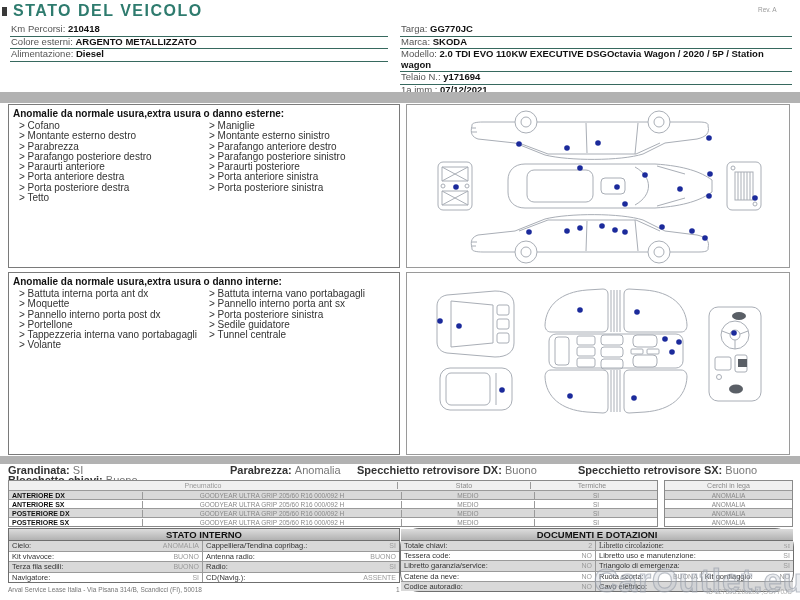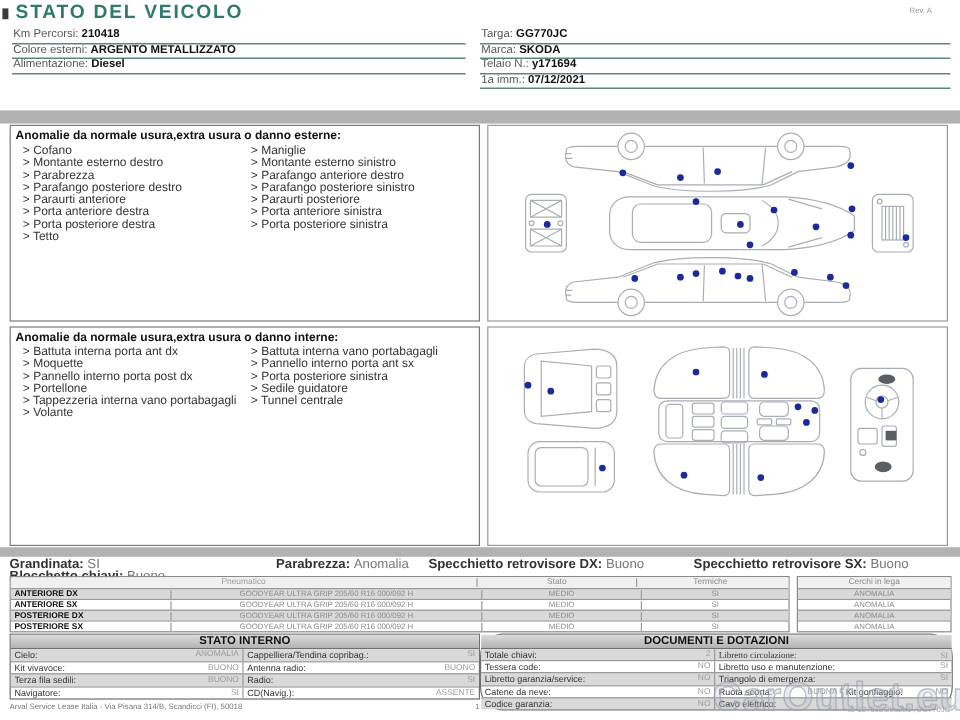--- a/index.html
+++ b/index.html
@@ -100,20 +100,21 @@
 <div class="abs rev">Rev. A</div>
 
 <div class="abs fields" id="left-fields">
     <div class="field-row"><span class="field-label">Km Percorsi: </span><span class="field-value">210418</span></div>
     <div class="field-row"><span class="field-label">Colore esterni: </span><span class="field-value">ARGENTO METALLIZZATO</span></div>
     <div class="field-row"><span class="field-label">Alimentazione: </span><span class="field-value">Diesel</span></div>
   </div>
 <div class="abs fields" id="right-fields">
     <div class="field-row"><span class="field-label">Targa: </span><span class="field-value">GG770JC</span></div>
     <div class="field-row"><span class="field-label">Marca: </span><span class="field-value">SKODA</span></div>
+    <div class="field-row"><span class="field-label">Modello: </span><span class="field-value">2.0 TDI EVO 110KW EXECUTIVE DSGOctavia Wagon / 2020 / 5P / Station wagon</span></div>
     <div class="field-row"><span class="field-label">Telaio N.: </span><span class="field-value">y171694</span></div>
     <div class="field-row"><span class="field-label">1a imm.: </span><span class="field-value">07/12/2021</span></div>
   </div>
 
 <div class="abs gray-band" id="band1"></div>
 
 <div class="abs anom-box" id="ext-text">
   <div class="anom-header">Anomalie da normale usura,extra usura o danno esterne:</div>
   <div class="anom-cols">
     <ul class="anom-col col-a" id="ext-col1">
@@ -434,21 +435,21 @@
           <span class="field-label">Ruota scorta:</span>
           <span class="field-value">BUONA</span>
         </span>
         <span class="it-cell" style="width: 23.5%;">
           <span class="field-label">Kit gonfiaggio:</span>
           <span class="field-value">NO</span>
         </span>
       </div>
       <div class="it-row">
         <span class="it-cell" style="width: 49.5%;">
-          <span class="field-label">Codice garanzia:</span>
+          <span class="field-label">Codice autoradio:</span>
           <span class="field-value">NO</span>
         </span>
         <span class="it-cell" style="width: 50.5%;">
           <span class="field-label">Cavo elettrico:</span>
           <span class="field-value"></span>
         </span>
       </div>
     </div>
 </div>
 

